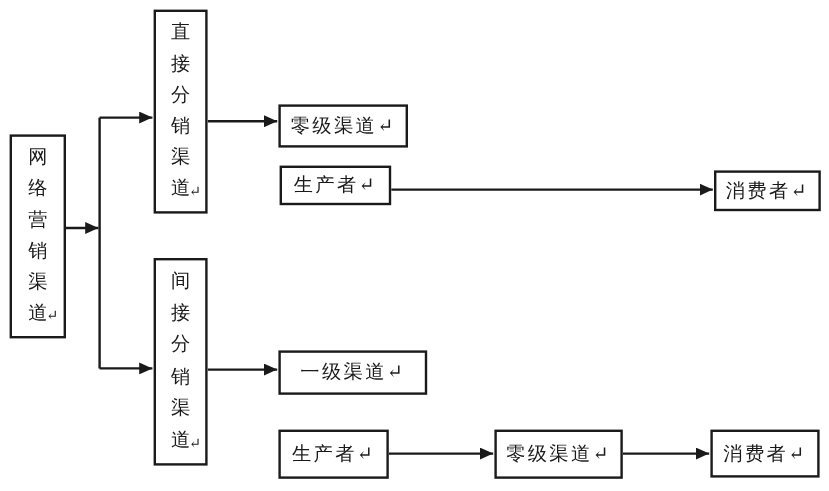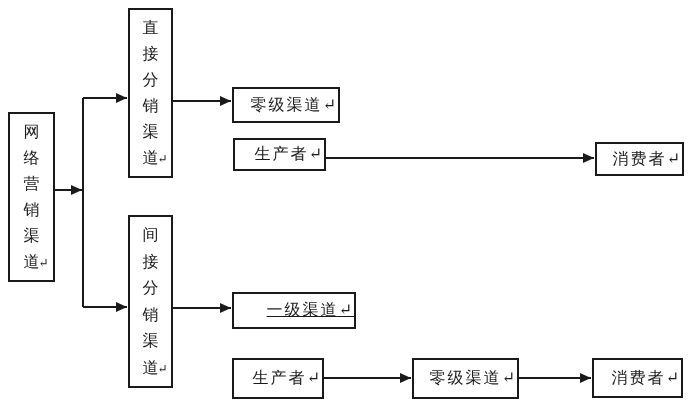--- a/index.html
+++ b/index.html
@@ -25,21 +25,21 @@
   .node {
     position: absolute;
     box-sizing: border-box;
     background: #ffffff;
     border: 2px solid #1a1a1a;
   }
   
   .hbox {
     display: flex;
     align-items: center;
-    justify-content: flex-end;
+    justify-content: center;
     font-size: 16px;
     letter-spacing: 2px;
     white-space: nowrap;
   }
   
   .vbox {
     display: flex;
     flex-direction: column;
     align-items: center;
     justify-content: space-between;
@@ -58,21 +58,21 @@
     font-size: 12px;
     letter-spacing: 0;
   }
   
   .n-root            { left: 8px;   top: 112px; width: 47px;  height: 170px; }
   .n-direct          { left: 128px; top: 8px;   width: 45px;  height: 170px; }
   .n-indirect        { left: 128px; top: 215px; width: 45px;  height: 173px; }
   .n-zero-level      { left: 232px; top: 87px;  width: 108px; height: 36px; }
   .n-producer-top    { left: 233px; top: 138px; width: 93px;  height: 33px; }
   .n-consumer-top    { left: 595px; top: 142px; width: 89px;  height: 34px; }
-  .n-first-level     { left: 232px; top: 292px; width: 124px; height: 37px; text-decoration: underline; }
+  .n-first-level     { left: 232px; top: 292px; width: 124px; height: 37px; }
   .n-producer-bottom { left: 232px; top: 358px; width: 92px;  height: 41px; }
   .n-business-center { left: 412px; top: 358px; width: 107px; height: 41px; }
   .n-consumer-bottom { left: 592px; top: 358px; width: 91px;  height: 40px; }
 </style>
 </head>
 <body>
 
 <div class="canvas">
 
   <svg class="connectors" viewBox="0 0 691 409" xmlns="http://www.w3.org/2000/svg">

